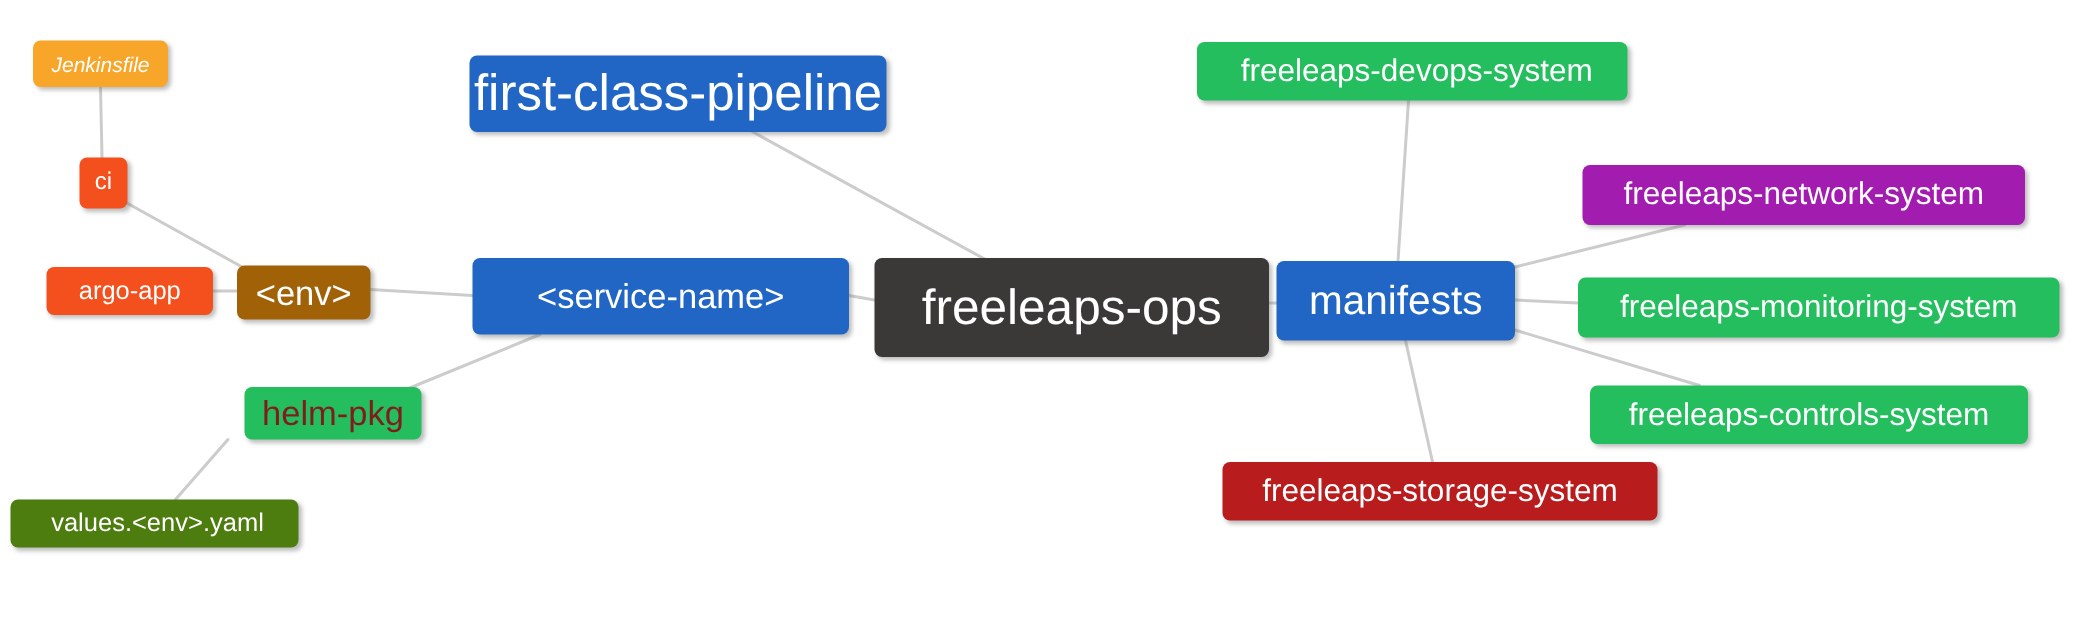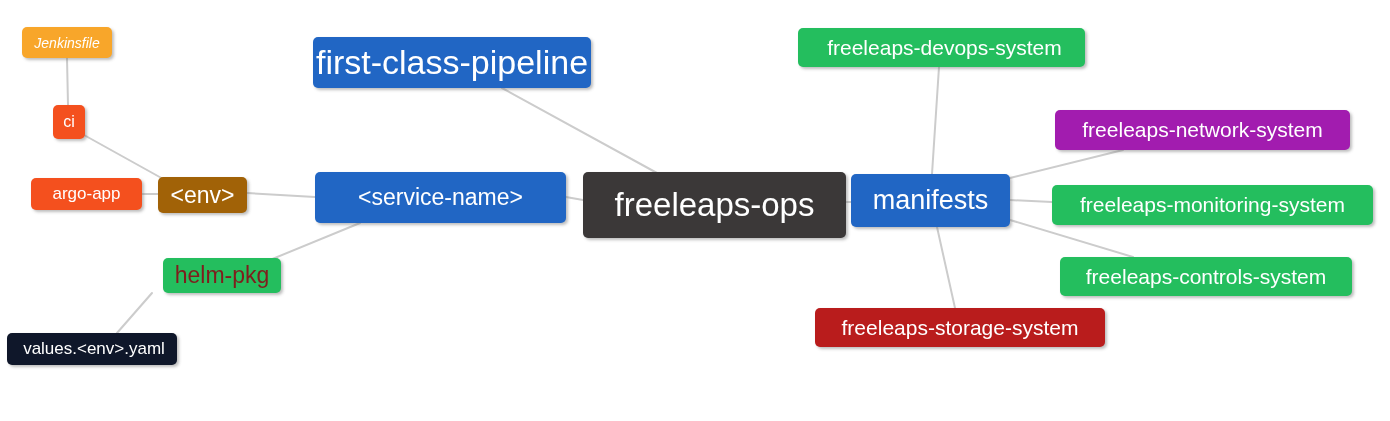--- a/index.html
+++ b/index.html
@@ -57,21 +57,21 @@
       <line x1="1010" y1="200" x2="1052" y2="202" stroke="#CCCCCC" stroke-width="2" stroke-linecap="round"></line>
       <line x1="1010" y1="220" x2="1133" y2="257" stroke="#CCCCCC" stroke-width="2" stroke-linecap="round"></line>
       <line x1="937" y1="227" x2="955" y2="308" stroke="#CCCCCC" stroke-width="2" stroke-linecap="round"></line>
     </svg>
 
 <div class="node" style="left: 22px; top: 27px; width: 90px; height: 31px; font-size: 14px; background: rgb(248, 166, 42); color: rgb(255, 255, 255); font-style: italic;">Jenkinsfile</div>
     <div class="node" style="left: 53px; top: 105px; width: 32px; height: 34px; font-size: 16px; background: rgb(244, 80, 30); color: rgb(255, 255, 255);">ci</div>
     <div class="node" style="left: 31px; top: 178px; width: 111px; height: 32px; font-size: 17px; background: rgb(244, 80, 30); color: rgb(255, 255, 255);">argo-app</div>
     <div class="node" style="left: 158px; top: 177px; width: 89px; height: 36px; font-size: 23px; background: #a16207; color: rgb(255, 255, 255);">&lt;env&gt;</div>
     <div class="node" style="left: 147px; top: 258px; width: 118px; height: 35px; font-size: 23px; background: rgb(36, 190, 94); color: #7f1d1d; margin-left: 16px;">helm-pkg</div>
-    <div class="node" style="left: 7px; top: 333px; width: 170px; height: 32px; font-size: 17px; background: #0f172a; color: rgb(255, 255, 255); padding-left: 10px;">values.&lt;env&gt;.yaml</div>
+    <div class="node" style="left: 7px; top: 333px; width: 192px; height: 32px; font-size: 17px; background: #4d7c0f; color: rgb(255, 255, 255); padding-left: 10px;">values.&lt;env&gt;.yaml</div>
     <div class="node" style="left: 313px; top: 37px; width: 278px; height: 51px; font-size: 34px; background: rgb(33, 102, 196); color: rgb(255, 255, 255);">first-class-pipeline</div>
     <div class="node" style="left: 315px; top: 172px; width: 251px; height: 51px; font-size: 23px; background: rgb(33, 102, 196); color: rgb(255, 255, 255);">&lt;service-name&gt;</div>
     <div class="node" style="left: 583px; top: 172px; width: 263px; height: 66px; font-size: 33px; background: rgb(59, 56, 56); color: rgb(255, 255, 255);">freeleaps-ops</div>
     <div class="node" style="left: 851px; top: 174px; width: 159px; height: 53px; font-size: 27px; background: rgb(33, 102, 196); color: rgb(255, 255, 255);">manifests</div>
     <div class="node" style="left: 798px; top: 28px; width: 287px; height: 39px; font-size: 21px; background: rgb(36, 190, 94); color: rgb(255, 255, 255); padding-left: 12px;">freeleaps-devops-system</div>
     <div class="node" style="left: 1055px; top: 110px; width: 295px; height: 40px; font-size: 21px; background: #a21caf; color: rgb(255, 255, 255);">freeleaps-network-system</div>
     <div class="node" style="left: 1052px; top: 185px; width: 321px; height: 40px; font-size: 21px; background: rgb(36, 190, 94); color: rgb(255, 255, 255);">freeleaps-monitoring-system</div>
     <div class="node" style="left: 1060px; top: 257px; width: 292px; height: 39px; font-size: 21px; background: rgb(36, 190, 94); color: rgb(255, 255, 255);">freeleaps-controls-system</div>
     <div class="node" style="left: 815px; top: 308px; width: 290px; height: 39px; font-size: 21px; background: #b91c1c; color: rgb(255, 255, 255);">freeleaps-storage-system</div>
   </div>

